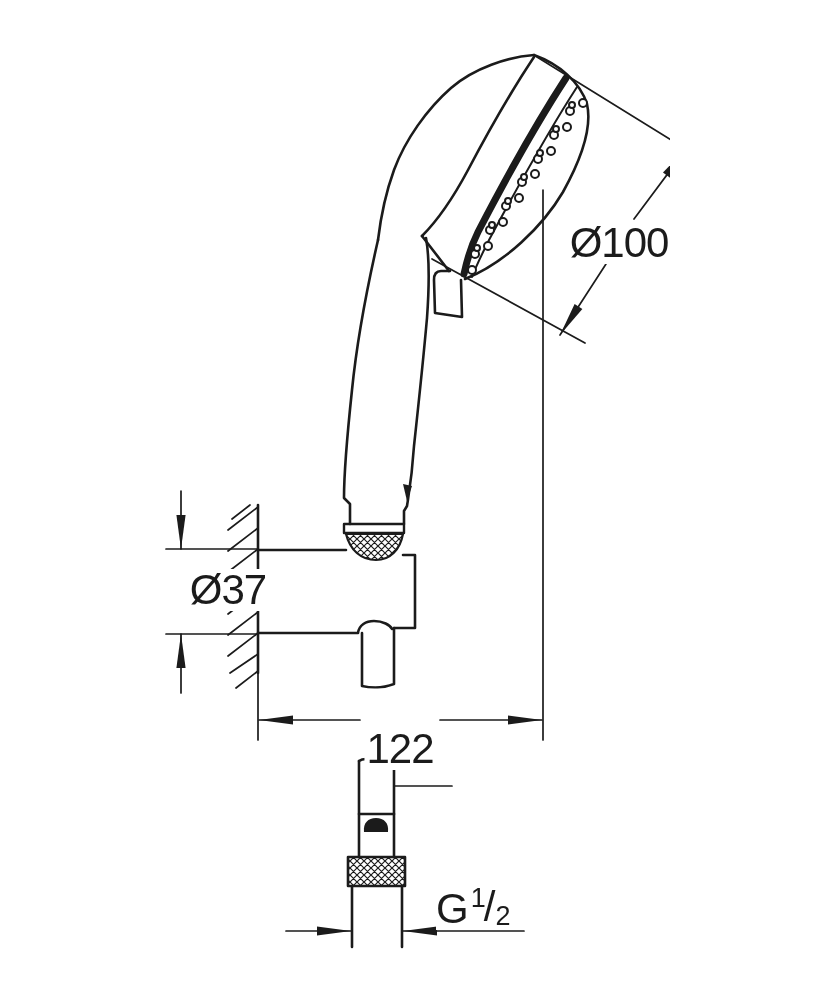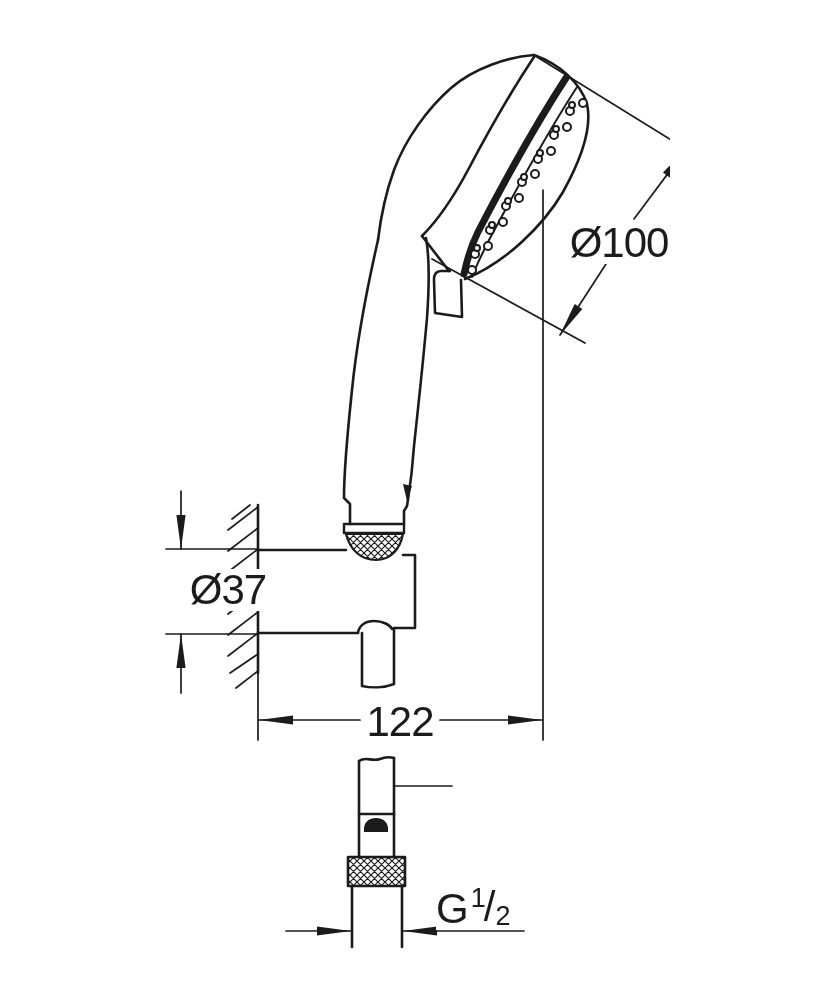--- a/index.html
+++ b/index.html
@@ -160,20 +160,20 @@
         <path d="M286 931 L351 931" marker-end="url(#arr)"></path>
         <path d="M524 931 L403 931" marker-end="url(#arr)"></path>
       </g>
     </g>
   </svg>
 
   <div class="dim-label" style="left:619px;top:243px;">Ø100</div>
 
   <div class="dim-label" style="left:180px;top:590px;margin-left:48px;">Ø37</div>
 
-  <div class="dim-label" style="left:400px;top:722px;">122</div>
+  <div class="dim-label" style="left:400px;top:749px;">122</div>
 
 
   <div class="thread-label">
     <span class="g">G</span><span class="num">1</span><span class="slash">/</span><span class="den">2</span>
   </div>
 
 </div>
 
 </body></html>

